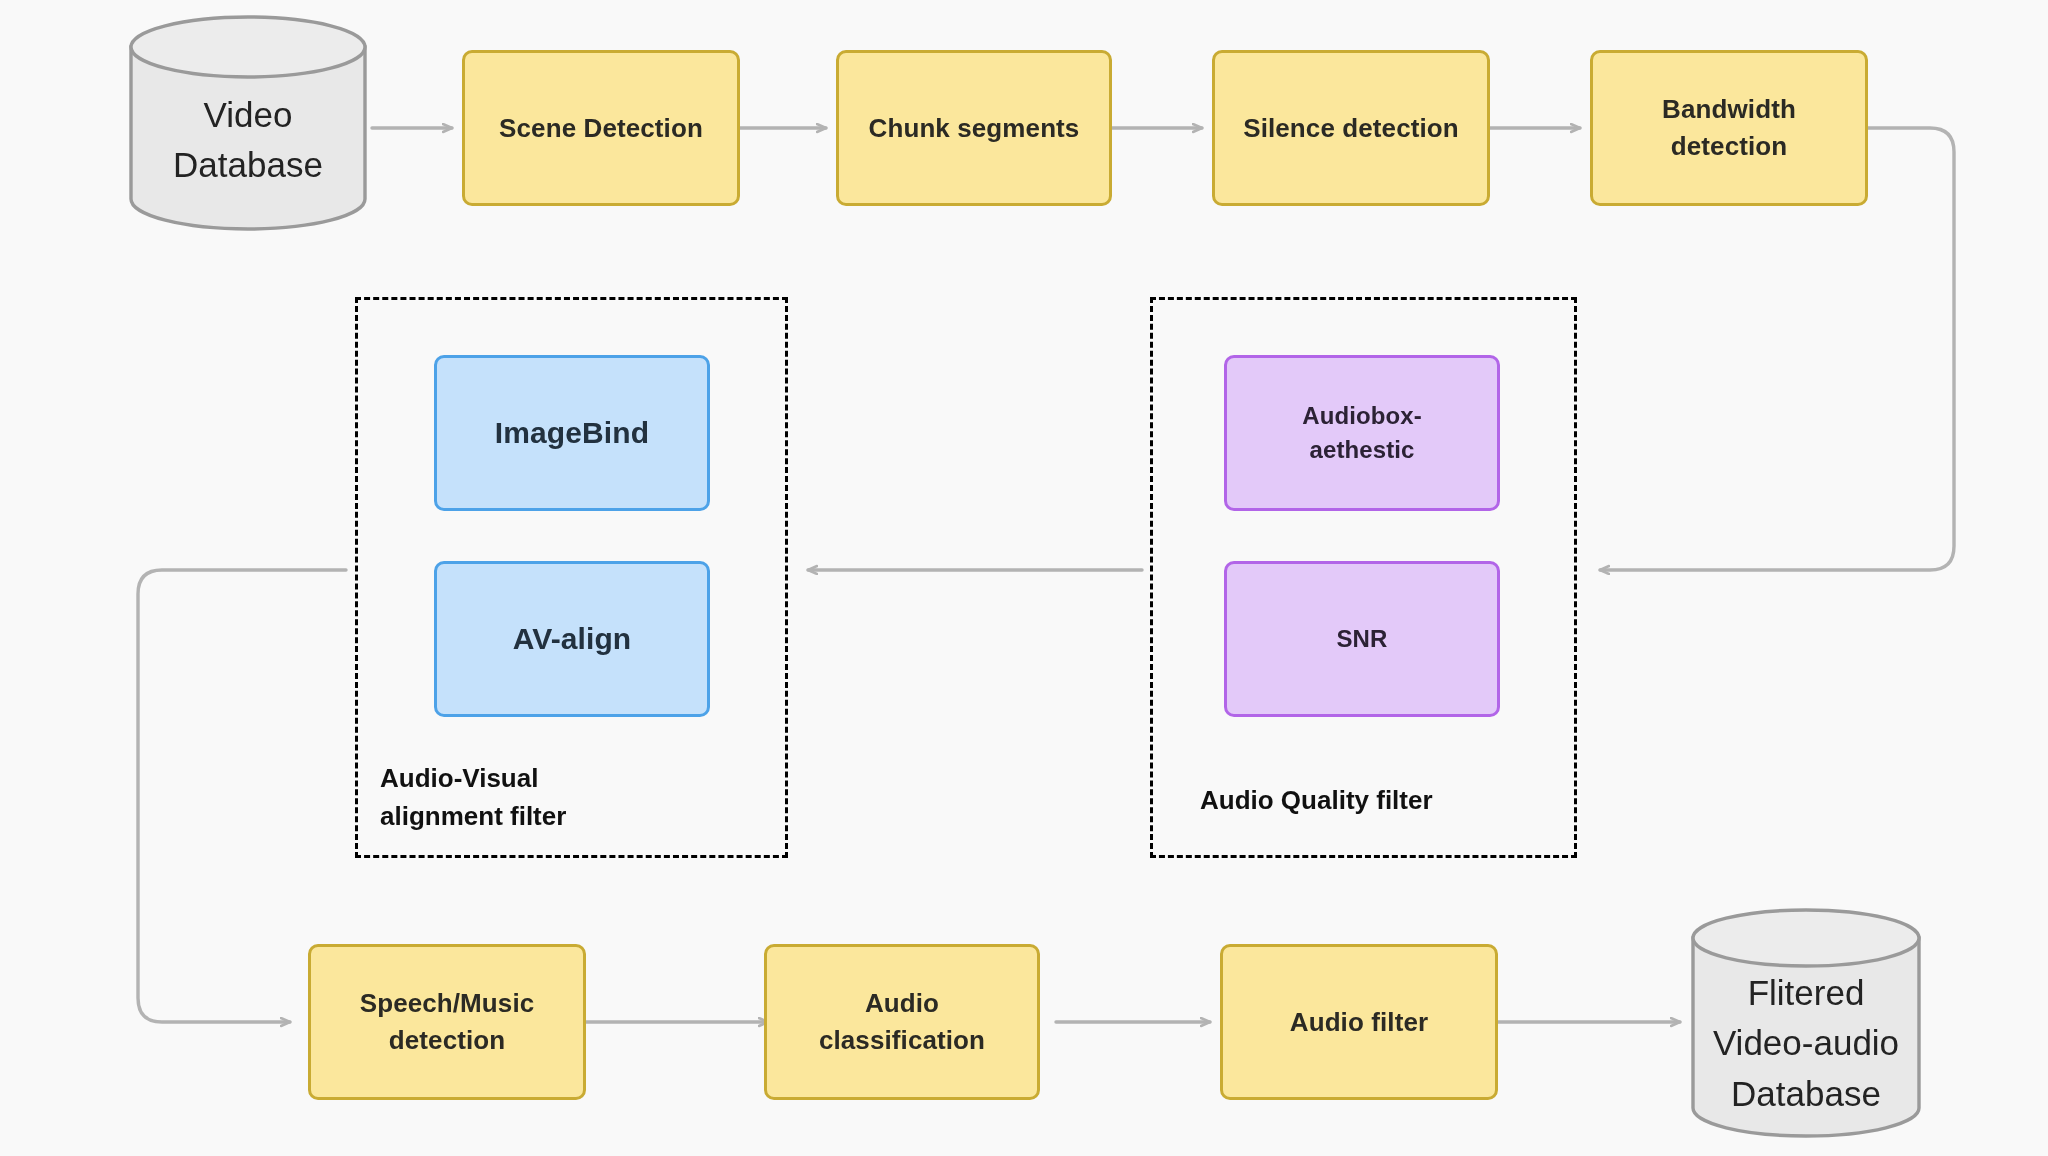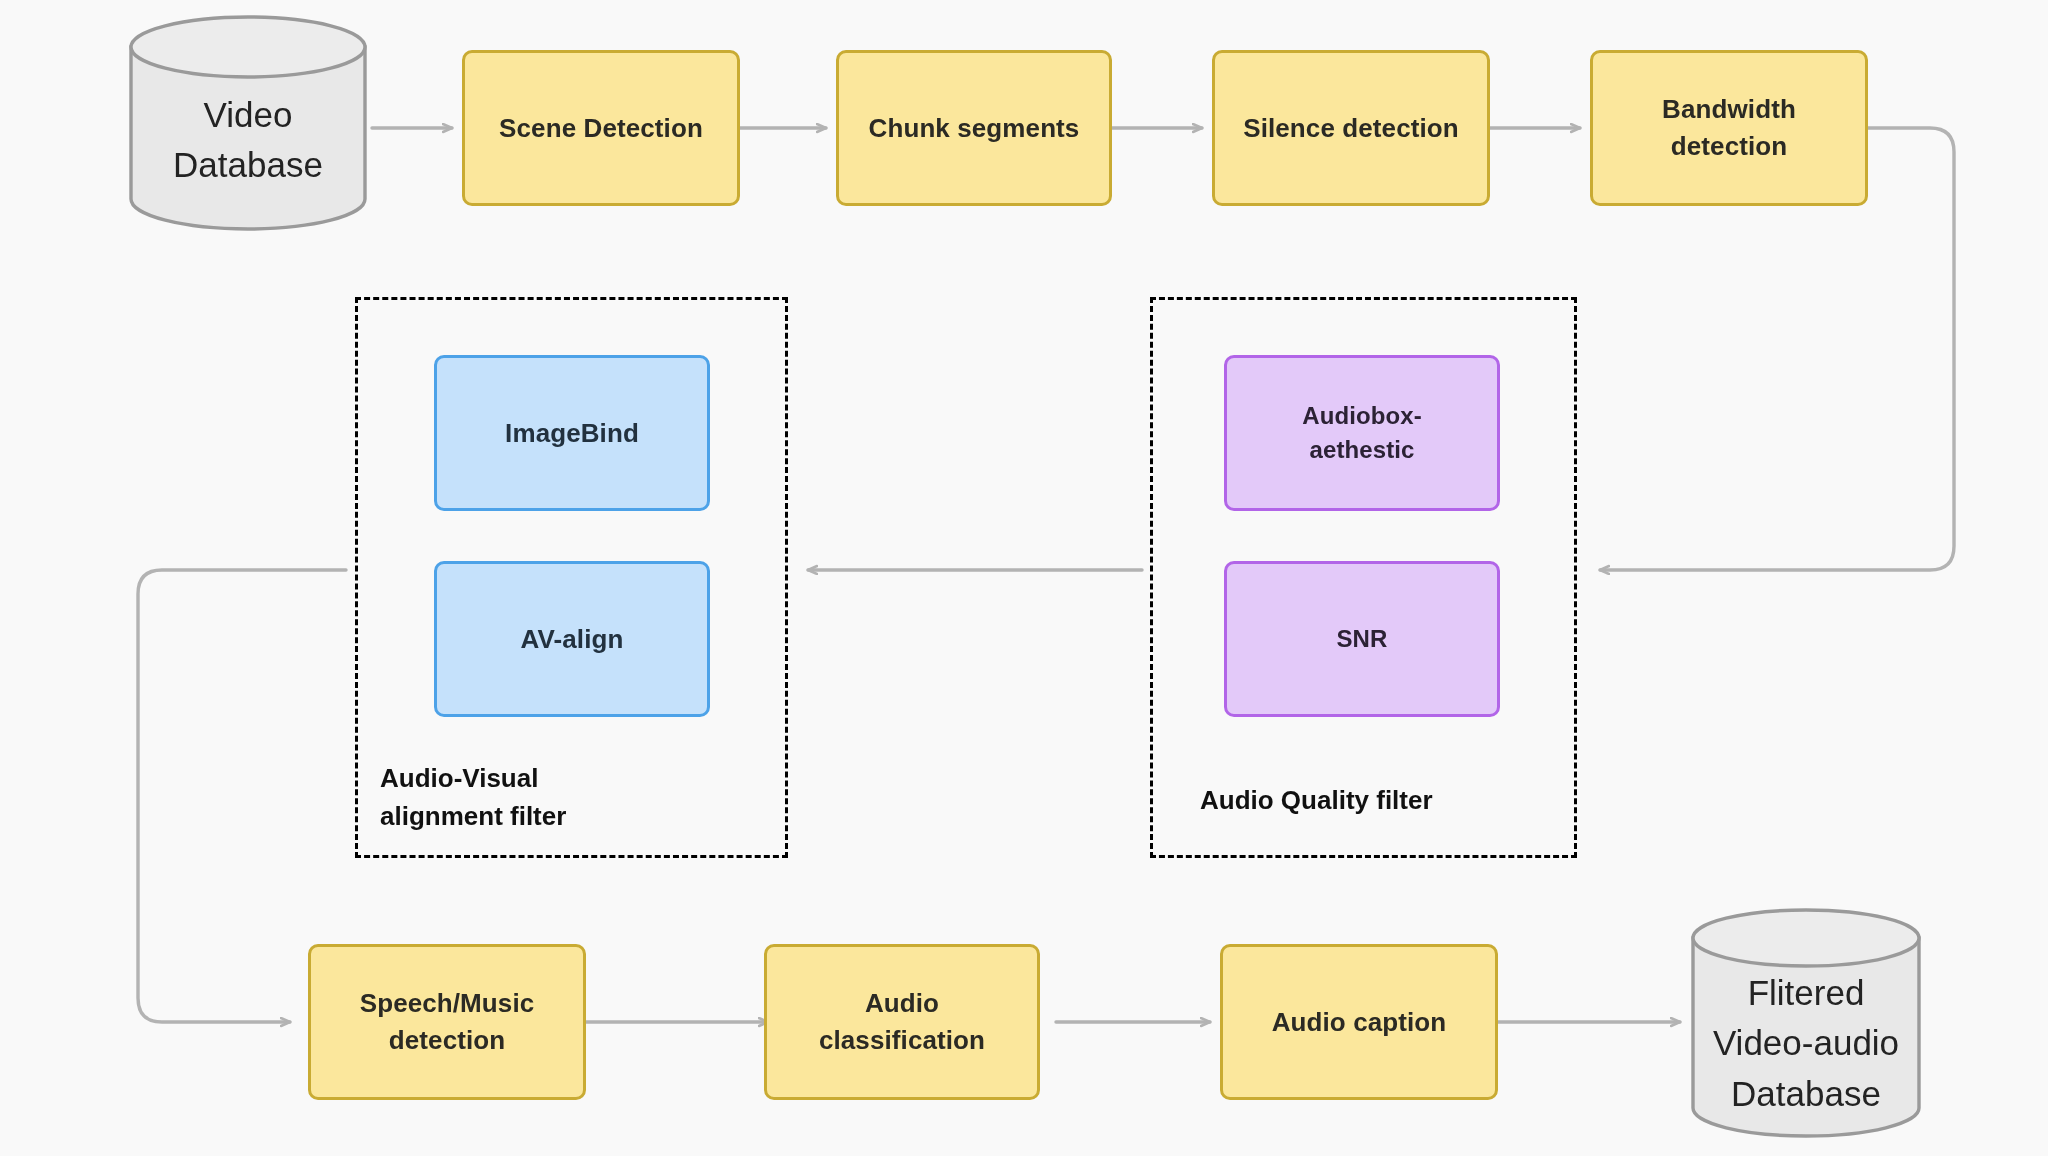--- a/index.html
+++ b/index.html
@@ -42,21 +42,21 @@
     background: #fbe79c;
     border: 3px solid #c9ab33;
     font-size: 26px;
     color: #2b2a24;
   }
 
   .blue {
     border-radius: 10px;
     background: #c5e1fb;
     border: 3px solid #4da2e8;
-    font-size: 26px;
+    font-size: 30px;
     color: #22313f;
     align-items: center;
   }
 
   .purple {
     border-radius: 10px;
     background: #e3c9f9;
     border: 3px solid #b265e8;
     font-size: 24px;
     color: #2c2235;
@@ -192,21 +192,21 @@
     <span style="white-space:pre-line;">Speech/Music
 detection</span>
   </div>
 
   <div class="node proc" style="left:764px; top:944px; width:276px; height:156px; white-space:pre-line;">
     <span style="white-space:pre-line;">Audio
 classification</span>
   </div>
 
   <div class="node proc" style="left:1220px; top:944px; width:278px; height:156px;">
-    <span>Audio caption</span>
+    <span>Audio filter</span>
   </div>
 
   <div class="cylinder" style="left:1690px; top:908px; width:232px; height:234px;">
     <svg class="cyl-svg" width="232" height="234" viewBox="0 0 232 234" xmlns="http://www.w3.org/2000/svg">
       <path d="M3,30 L3,200 A113,28 0 0 0 229,200 L229,30 Z" fill="#e8e8e8" stroke="#9a9a9a" stroke-width="3.4"></path>
       <ellipse cx="116" cy="30" rx="113" ry="28" fill="#ececec" stroke="#9a9a9a" stroke-width="3.4"></ellipse>
     </svg>
     <div class="cyl-text" style="top:60px;">Flitered
 Video-audio
 Database</div>

